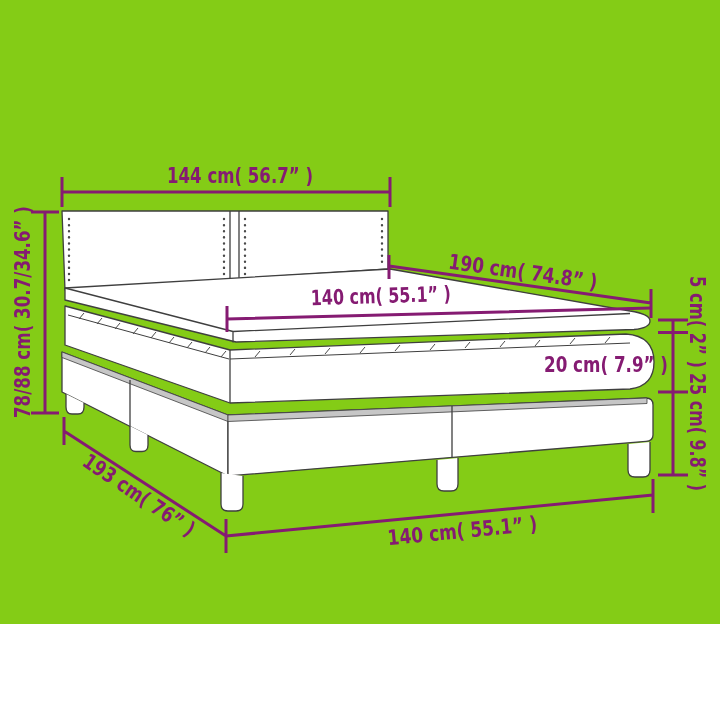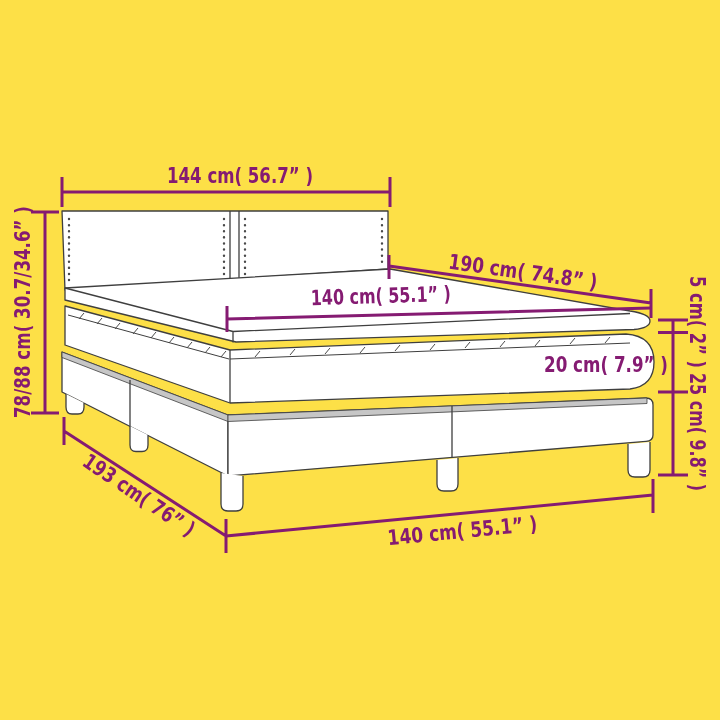--- a/index.html
+++ b/index.html
@@ -1,16 +1,16 @@
 <!DOCTYPE html>
 <html><head>
 <meta charset="utf-8">
 <style>
   html,body{margin:0;padding:0;background:#ffffff;}
-  .stage{position:relative;width:720px;height:720px;background:#fde047;overflow:hidden;}
+  .stage{position:relative;width:720px;height:624px;background:#84cc16;overflow:hidden;}
   svg{display:block;}
   .dim-label{
     font-family:"DejaVu Sans",sans-serif;
     font-weight:700;
     fill:#851B72;
   }
   .dim-stroke{stroke:#851B72;stroke-width:3;fill:none;}
   .bed-stroke{stroke:#3f3f3f;stroke-width:1.3;fill:none;stroke-linejoin:round;}
   .bed-face{stroke:#3f3f3f;stroke-width:1.3;fill:#ffffff;stroke-linejoin:round;}
   .bed-band{stroke:#3f3f3f;stroke-width:0.8;fill:#c6c6c6;}

